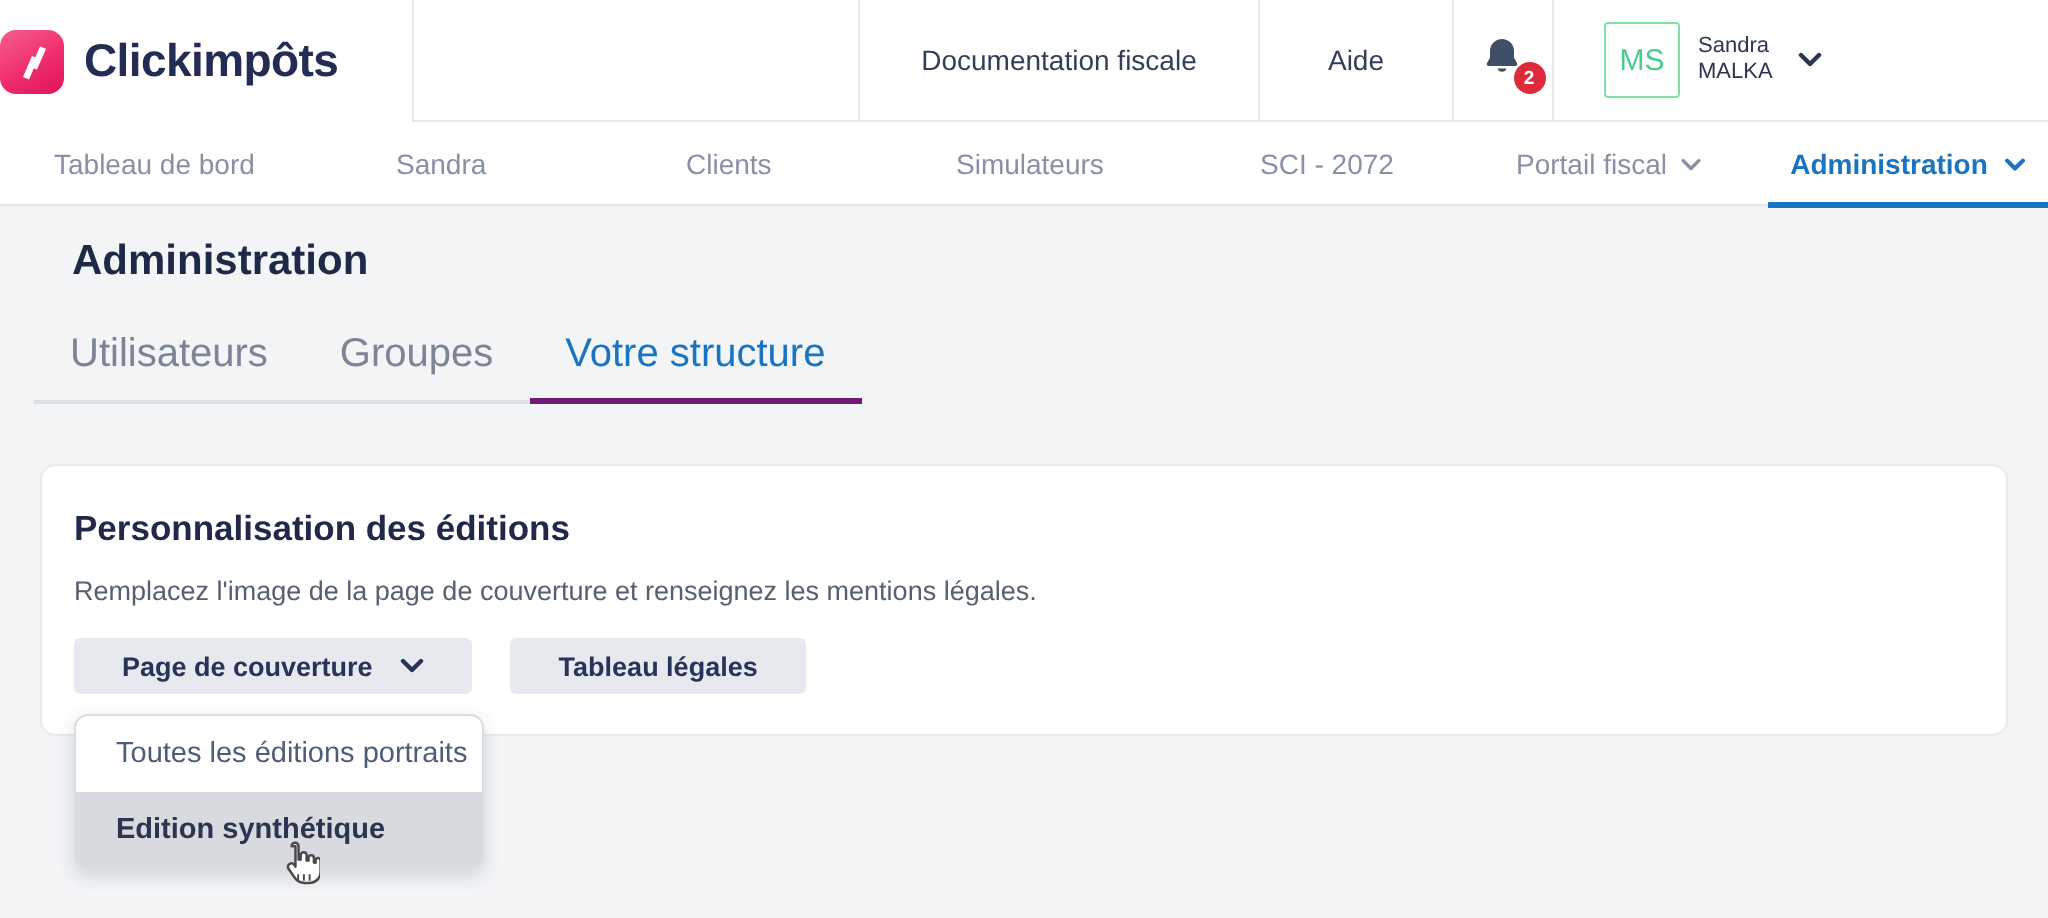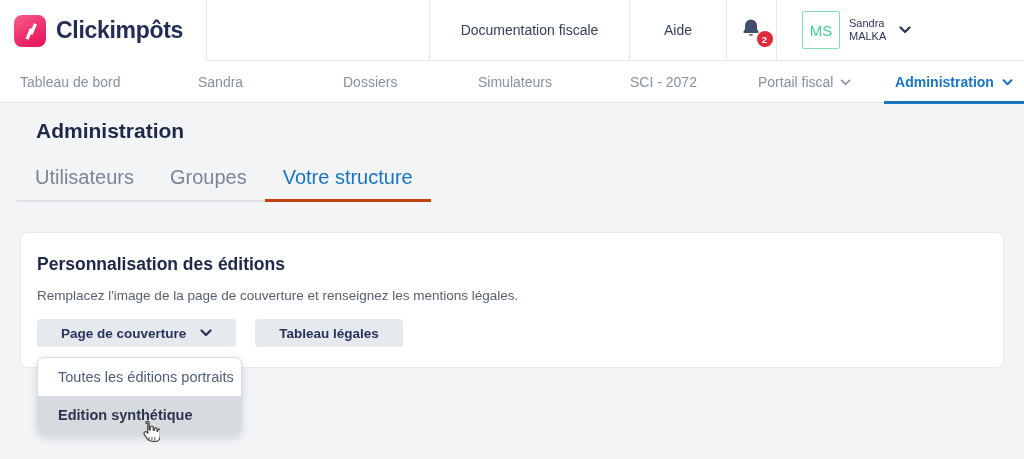--- a/index.html
+++ b/index.html
@@ -1,21 +1,21 @@
 <!DOCTYPE html>
 <html><head>
 <meta charset="utf-8">
 <style>
   html,body{margin:0;padding:0;background:#fff;}
   *{box-sizing:border-box;font-family:"Liberation Sans",sans-serif;}
   .screen{position:relative;width:1024px;height:459px;background:#f2f4f6;overflow:hidden;}
 
   
   .topbar{position:absolute;top:0;left:0;width:1024px;height:61px;display:flex;background:#fff;}
-  .logo-cell{width:207px;height:61px;display:flex;align-items:center;padding-left:14px;
+  .logo-cell{width:207px;height:61px;display:flex;align-items:center;
              border-right:1px solid #e4e7eb;background:#fff;cursor:pointer;}
   .logo-mark{width:32px;height:32px;border-radius:8px;margin-top:1px;
              background:linear-gradient(150deg,#f85f8d 0%,#ef2d6d 55%,#e01458 100%);
              display:flex;align-items:center;justify-content:center;flex:none;}
   .logo-text{font-size:23px;font-weight:bold;color:#232c54;margin-left:10px;letter-spacing:-.3px;}
   .hd-spacer{flex:1;border-bottom:1px solid #e4e7eb;}
   .hd-cell{border-bottom:1px solid #e4e7eb;border-left:1px solid #e4e7eb;height:61px;
            display:flex;align-items:center;justify-content:center;}
   .hd-link{width:200px;font-size:14px;color:#333f57;cursor:pointer;}
   .hd-link.aide{width:97px;}
@@ -37,21 +37,21 @@
             cursor:pointer;display:flex;align-items:center;gap:7px;white-space:nowrap;}
   .nav-admin{position:absolute;top:0;left:884px;right:0;height:42px;display:flex;align-items:center;
              justify-content:center;gap:8px;font-size:14px;font-weight:bold;color:#1a74bf;cursor:pointer;}
   .nav-admin .bar{position:absolute;left:0;right:0;bottom:-1px;height:3px;background:#1a74bf;}
 
   
   .page-title{position:absolute;left:36px;top:119px;margin:0;font-size:21px;font-weight:bold;color:#1e2947;}
 
   .tabs{position:absolute;left:17px;top:166px;display:flex;border-bottom:2px solid #dde1e7;}
   .tab{padding:0 18px 10px 18px;font-size:20px;color:#7b8596;cursor:pointer;margin-bottom:-2px;}
-  .tab.active{color:#1b74bf;border-bottom:3px solid #c2410c;}
+  .tab.active{color:#1b74bf;border-bottom:3px solid #701a75;}
 
   .card{position:absolute;left:20px;right:20px;top:232px;height:136px;background:#fff;
         border:1px solid #e7eaee;border-radius:8px;padding:21px 16px 0 16px;}
   .card-title{margin:0;font-size:17.5px;font-weight:bold;color:#20294a;}
   .card-desc{margin:13px 0 0 0;font-size:13.5px;color:#57606f;}
   .btn-row{display:flex;gap:19px;margin-top:16px;}
   .btn{height:28px;background:#e6e9ee;border:none;border-radius:3px;padding:0 24px;
        font-size:13.5px;font-weight:bold;color:#28335a;display:flex;align-items:center;
        justify-content:center;cursor:pointer;gap:14px;}
 
@@ -98,23 +98,23 @@
       </span>
       <span class="user-chev">
         <svg width="12" height="8" viewBox="0 0 12 8">
             <path d="M1.5 1.5 6 6 10.5 1.5" fill="none" stroke="currentColor" stroke-width="2.2" stroke-linecap="round" stroke-linejoin="round"></path>
           </svg>
       </span>
     </div>
   </header>
 
   <nav class="mainnav">
-    <span class="nav-item" style="left:20px">Tableau de bord</span>
+    <span class="nav-item" style="left:27px">Tableau de bord</span>
     <span class="nav-item" style="left:198px">Sandra</span>
-    <span class="nav-item" style="left:343px">Dossiers</span>
+    <span class="nav-item" style="left:343px">Clients</span>
     <span class="nav-item" style="left:478px">Simulateurs</span>
     <span class="nav-item" style="left:630px">SCI - 2072</span>
     <span class="nav-item" style="left:758px">
       <span>Portail fiscal</span>
       <svg width="11" height="7" viewBox="0 0 12 8">
           <path d="M1.5 1.5 6 6 10.5 1.5" fill="none" stroke="#8791a3" stroke-width="2" stroke-linecap="round" stroke-linejoin="round"></path>
         </svg>
     </span>
     <span class="nav-admin">
       <span>Administration</span>

